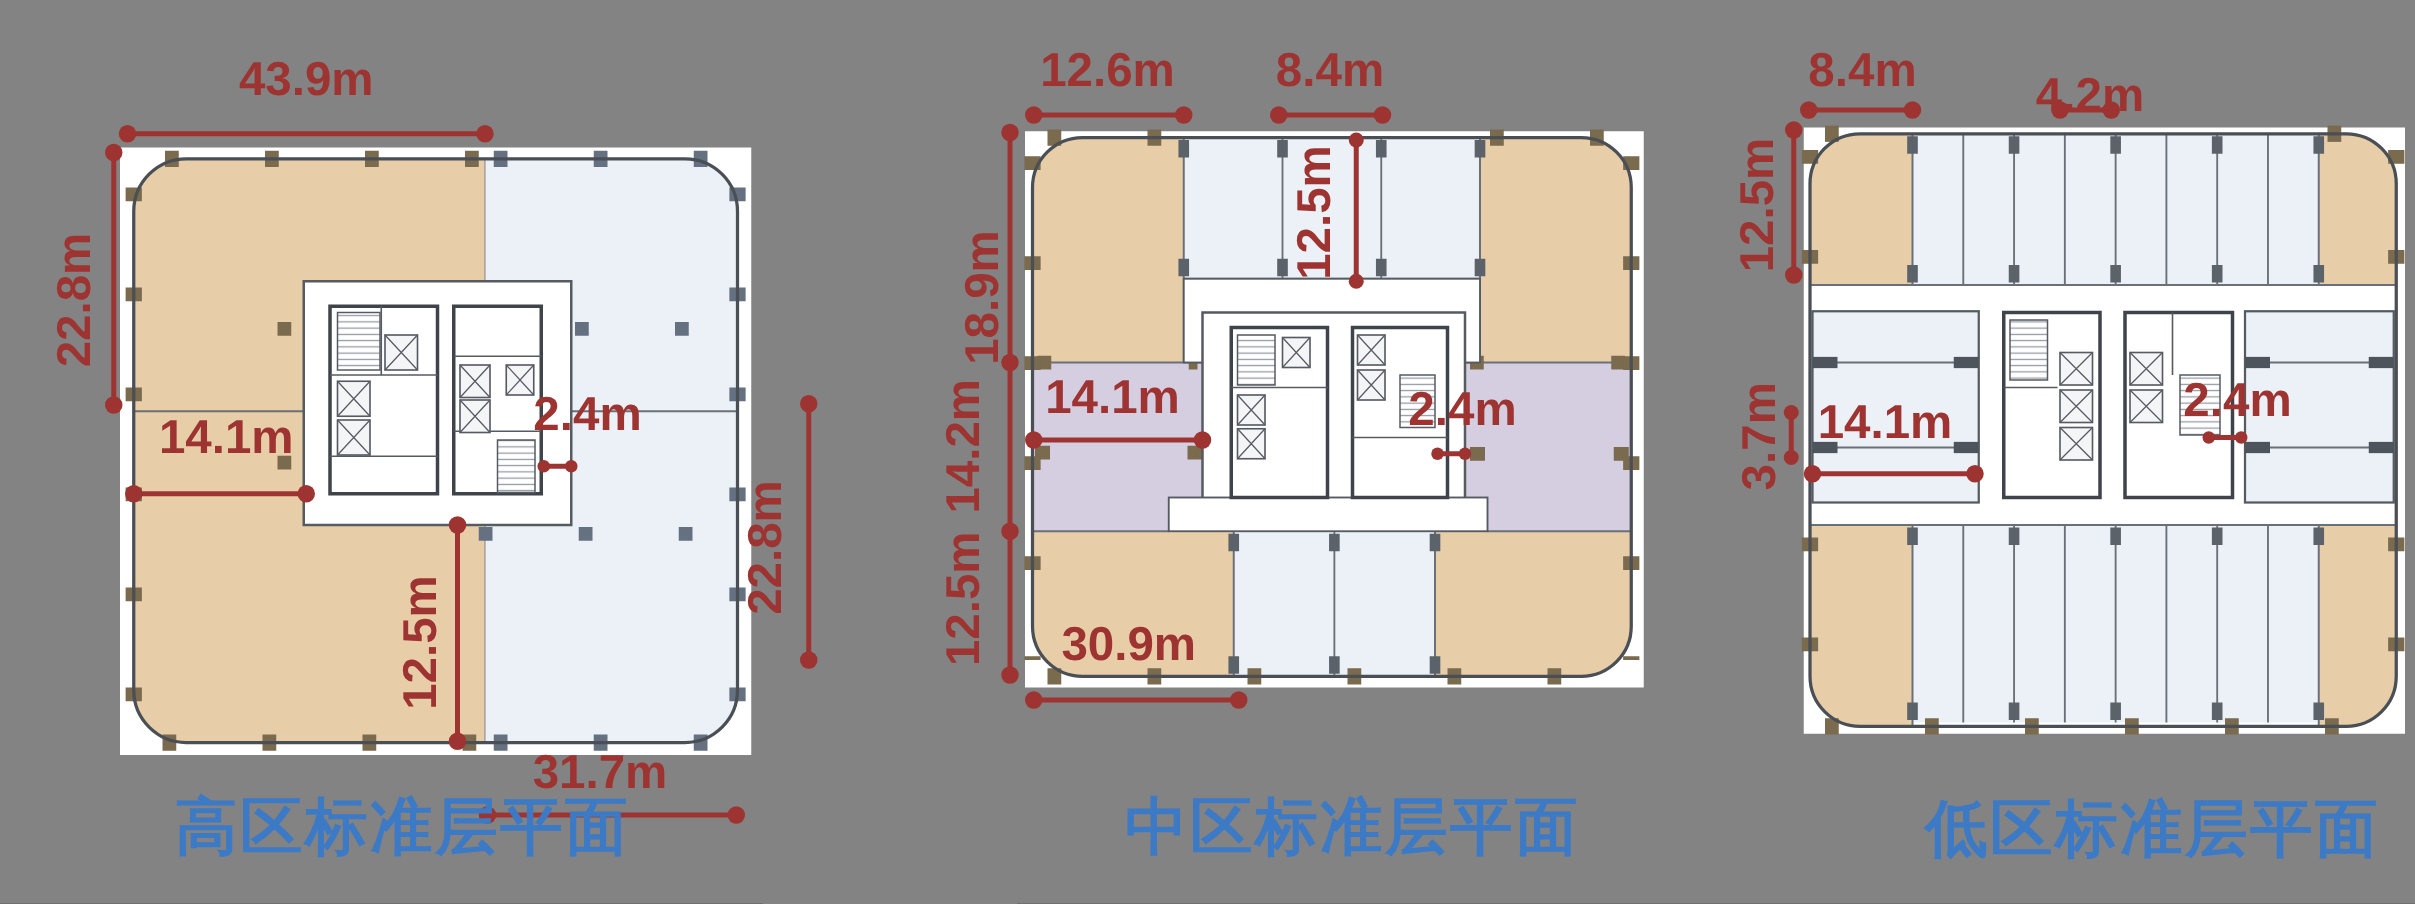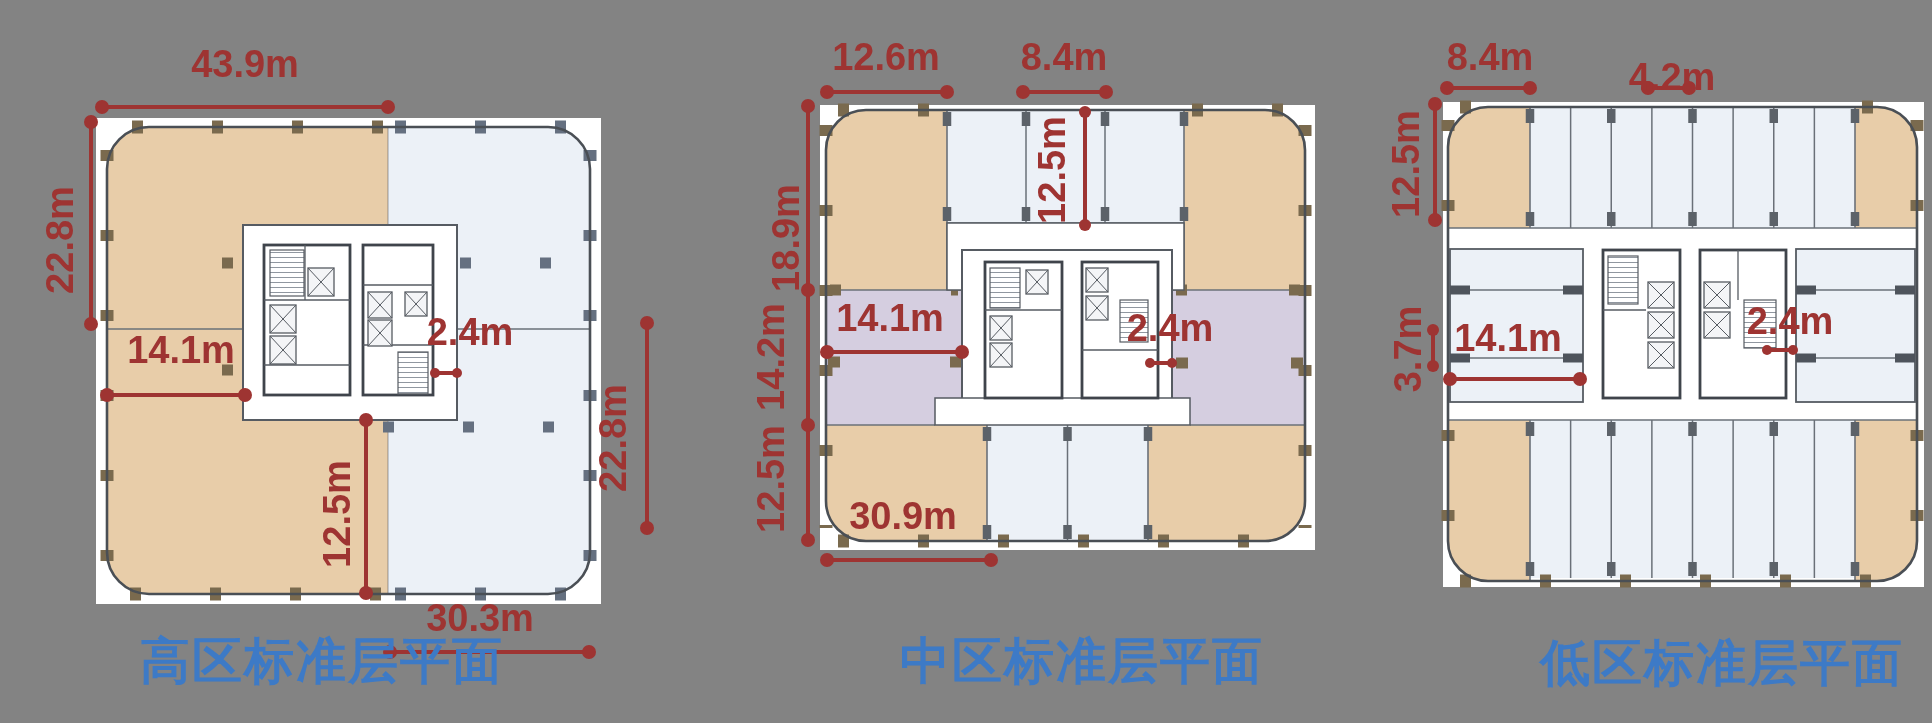--- a/index.html
+++ b/index.html
@@ -385,21 +385,21 @@
     </g>
   </g>
 </svg>
 
 <span class="dim-label" style="left:245px;top:64px;">43.9m</span>
 <span class="dim-label vert" style="left:60px;top:240px;">22.8m</span>
 <span class="dim-label" style="left:181px;top:350px;">14.1m</span>
 <span class="dim-label" style="left:470px;top:332px;">2.4m</span>
 <span class="dim-label vert" style="left:337px;top:514px;">12.5m</span>
 <span class="dim-label vert" style="left:613px;top:438px;">22.8m</span>
-<span class="dim-label" style="left:480px;top:618px;">30.3m</span>
+<span class="dim-label" style="left:480px;top:618px;">31.7m</span>
 
 <span class="dim-label" style="left:886px;top:57px;">12.6m</span>
 <span class="dim-label" style="left:1064px;top:57px;">8.4m</span>
 <span class="dim-label vert" style="left:786px;top:238px;">18.9m</span>
 <span class="dim-label vert" style="left:771px;top:357px;">14.2m</span>
 <span class="dim-label vert" style="left:771px;top:479px;">12.5m</span>
 <span class="dim-label vert" style="left:1052px;top:170px;">12.5m</span>
 <span class="dim-label" style="left:890px;top:318px;">14.1m</span>
 <span class="dim-label" style="left:1170px;top:328px;">2.4m</span>
 <span class="dim-label" style="left:903px;top:516px;">30.9m</span>

